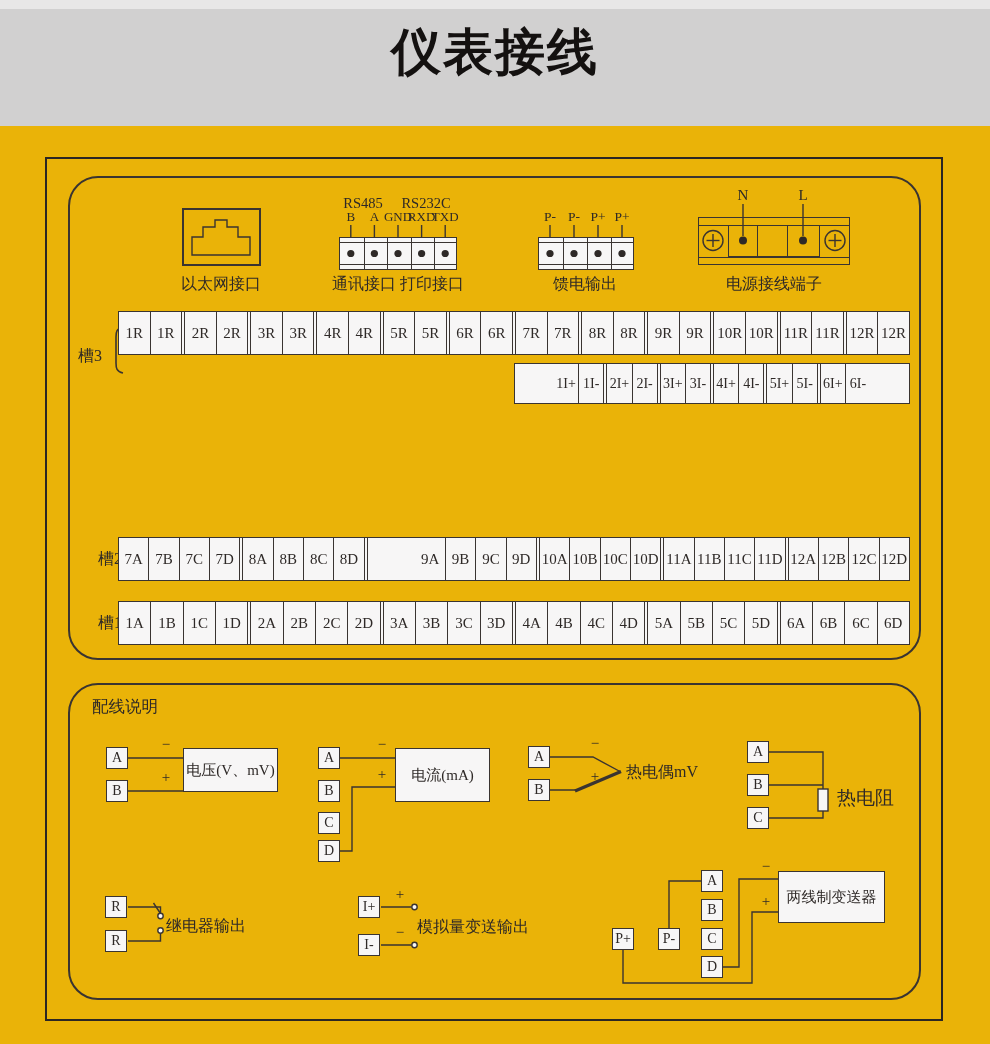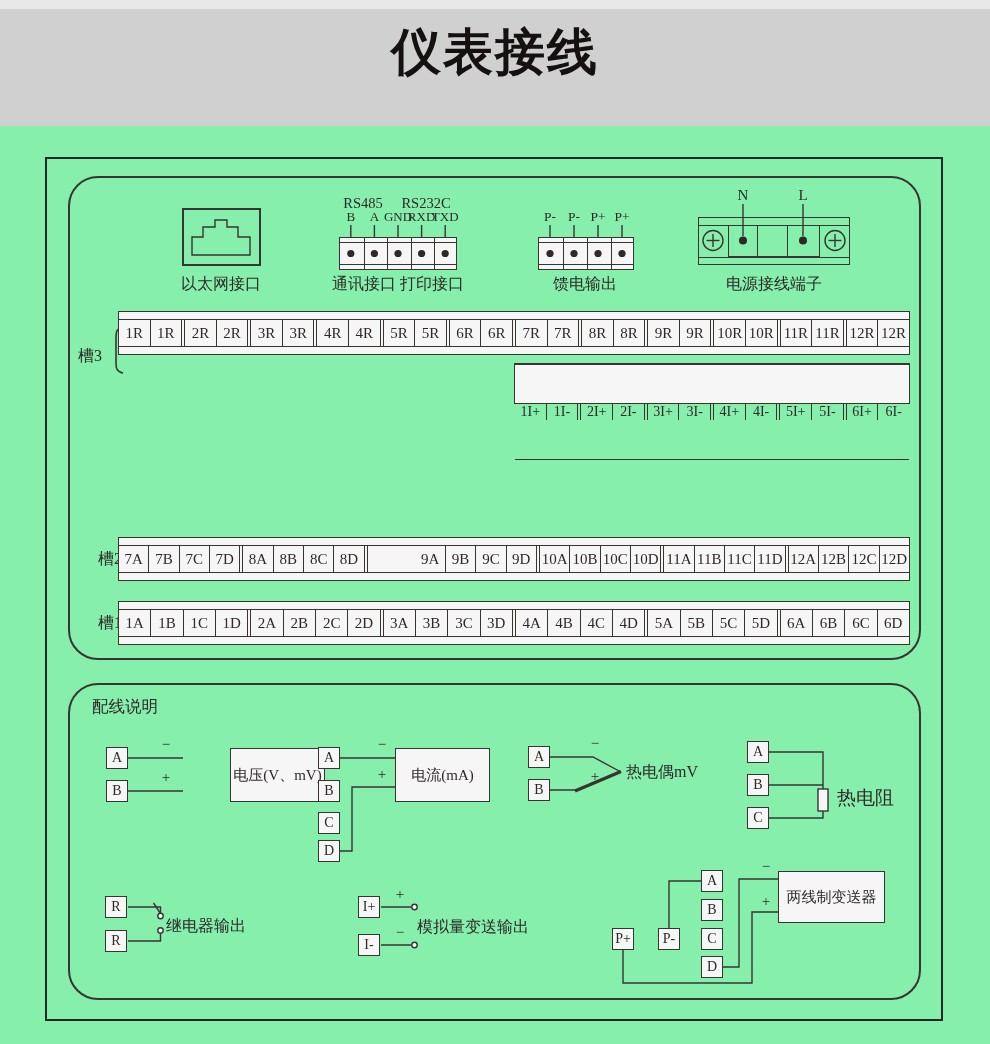--- a/index.html
+++ b/index.html
@@ -1,27 +1,27 @@
 <!DOCTYPE html>
 <html><head>
 <meta charset="utf-8">
 <style>
   html,body{margin:0;padding:0;background:#f7f6f6;}
-  #stage{position:relative;width:990px;height:1044px;background:#86efac;overflow:hidden;
+  #stage{position:relative;width:990px;height:1044px;background:#eab308;overflow:hidden;
          font-family:"Liberation Serif",serif;color:#2e2927;}
   .abs{position:absolute;}
   .lbl{position:absolute;white-space:nowrap;color:#2e2927;font-family:"Liberation Serif",serif;}
   .c{text-align:center;}
   .term{position:absolute;width:22px;height:22px;border:1.5px solid #3a3431;box-sizing:border-box;
         display:flex;align-items:center;justify-content:center;font-size:14px;background:#f7f6f6;z-index:3;}
   .devbox{position:absolute;border:1.5px solid #3a3431;box-sizing:border-box;display:flex;
           align-items:center;justify-content:center;font-size:15px;background:#f7f6f6;z-index:3;}
   .bigbox{position:absolute;border:2px solid #3a3431;border-radius:30px;box-sizing:border-box;}
   .strip{position:absolute;border:1.5px solid #3a3431;box-sizing:border-box;display:flex;
-         flex-direction:column;background:#f7f6f6;}
+         flex-direction:row;background:#f7f6f6;}
   .strip .band{border-bottom:1px solid #3a3431;}
   .strip .bandb{border-top:1px solid #3a3431;}
   .strip .cells{flex:1;display:flex;align-items:stretch;}
   .cellt{flex:1;display:flex;align-items:center;justify-content:center;}
   .div1{width:1px;background:#3a3431;}
   .div2{width:4px;border-left:1px solid #3a3431;border-right:1px solid #3a3431;box-sizing:border-box;}
   .pinstrip{position:absolute;border:1.5px solid #3a3431;box-sizing:border-box;background:#f7f6f6;}
   .hline{position:absolute;left:0;right:0;height:1px;background:#3a3431;}
   .vline{position:absolute;top:0;bottom:0;width:1px;background:#3a3431;}
   svg{position:absolute;left:0;top:0;pointer-events:none;}
@@ -79,21 +79,21 @@
   <div class="lbl" style="left:78px;top:346px;font-size:16px;">槽3</div>
   <div class="lbl" style="left:98px;top:549px;font-size:16px;">槽2</div>
   <div class="lbl" style="left:98px;top:613px;font-size:16px;">槽1</div>
 
   <div class="lbl" style="left:92px;top:696px;font-size:16.5px;">配线说明</div>
 
   <div class="term" style="left:106px;top:747px;">A</div>
   <div class="term" style="left:106px;top:780px;">B</div>
   <div class="lbl c" style="left:156px;top:736px;width:20px;font-size:15px;">−</div>
   <div class="lbl c" style="left:156px;top:769px;width:20px;font-size:15px;">+</div>
-  <div class="devbox" style="left:183px;top:748px;width:95px;height:54px;margin-left:47px;">电压(V、mV)</div>
+  <div class="devbox" style="left:183px;top:748px;width:95px;height:44px;">电压(V、mV)</div>
 
   <div class="term" style="left:318px;top:747px;">A</div>
   <div class="term" style="left:318px;top:780px;">B</div>
   <div class="term" style="left:318px;top:812px;">C</div>
   <div class="term" style="left:318px;top:840px;">D</div>
   <div class="lbl c" style="left:372px;top:736px;width:20px;font-size:15px;">−</div>
   <div class="lbl c" style="left:372px;top:766px;width:20px;font-size:15px;">+</div>
   <div class="devbox" style="left:395px;top:748px;width:95px;height:54px;">电流(mA)</div>
 
   <div class="term" style="left:528px;top:746px;">A</div>

